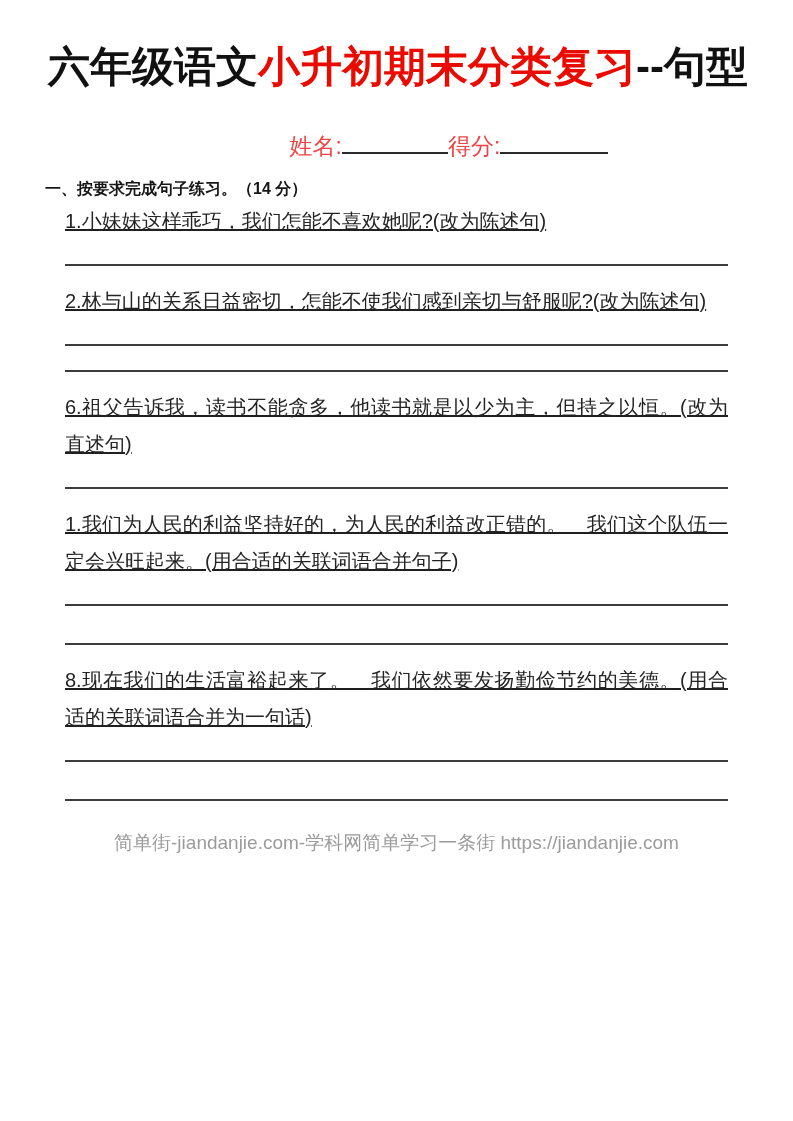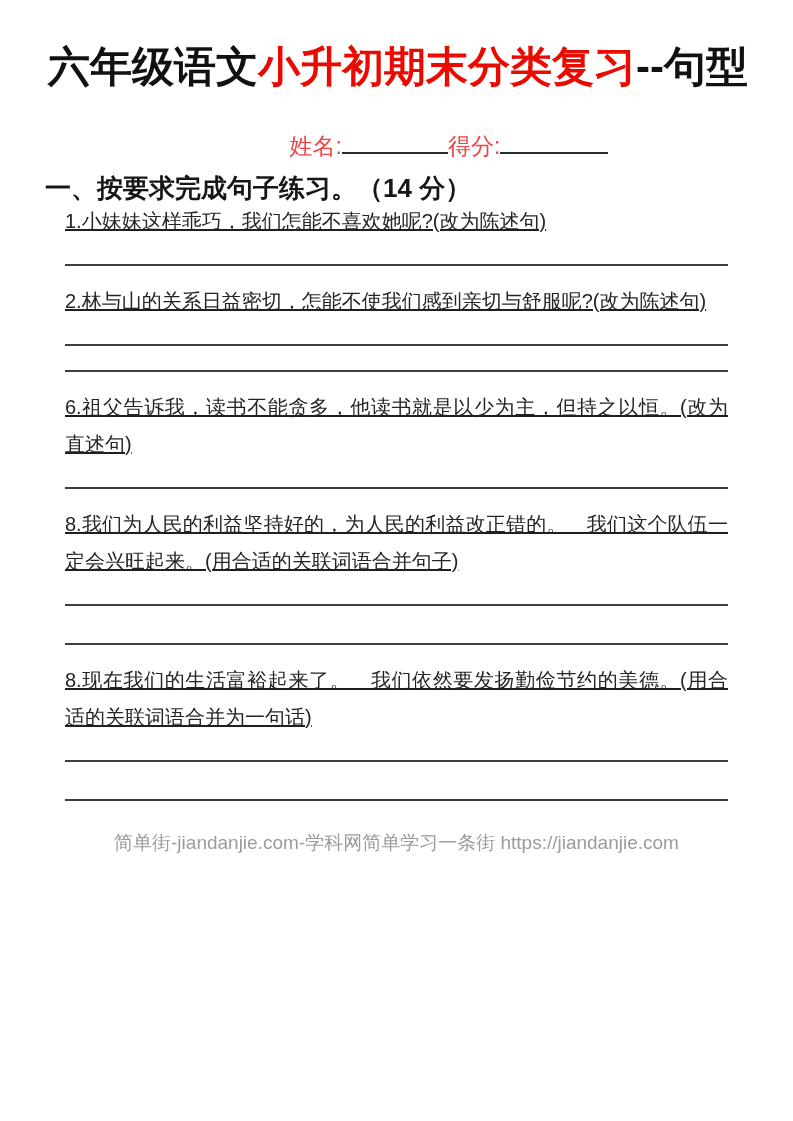--- a/index.html
+++ b/index.html
@@ -37,21 +37,21 @@
   .blank {
     display: inline-block;
     width: 106px;
     height: 20px;
     border-bottom: 2px solid #2a2a2a;
     vertical-align: baseline;
   }
   .blank.second { width: 108px; }
   .section-heading {
     margin-top: 13px;
-    font-size: 26px;
+    font-size: 16px;
     font-weight: 700;
     line-height: 29px;
     color: #161616;
   }
   .questions { display: block; text-decoration: underline; }
   .question-block { margin: 0 20px; }
   .question-block + .question-block { margin-top: 17px; }
   .question-text {
     font-size: 20px;
     line-height: 37px;
@@ -102,21 +102,21 @@
     <div class="question-block">
       <div class="answer-line"></div>
     </div>
 
     <div class="question-block">
       <p class="question-text">6.祖父告诉我，读书不能贪多，他读书就是以少为主，但持之以恒。(改为直述句)</p>
       <div class="answer-line"></div>
     </div>
 
     <div class="question-block">
-      <p class="question-text">8.我们为人民的利益坚持好的，为人民的利益改正错的。　我们这个队伍一定会兴旺起来。(用合适的关联词语合并句子)</p>
+      <p class="question-text">1.我们为人民的利益坚持好的，为人民的利益改正错的。　我们这个队伍一定会兴旺起来。(用合适的关联词语合并句子)</p>
       <div class="answer-line"></div>
       <div class="answer-line"></div>
     </div>
 
     <div class="question-block">
       <p class="question-text">8.现在我们的生活富裕起来了。　我们依然要发扬勤俭节约的美德。(用合适的关联词语合并为一句话)</p>
       <div class="answer-line"></div>
       <div class="answer-line"></div>
     </div>
 

